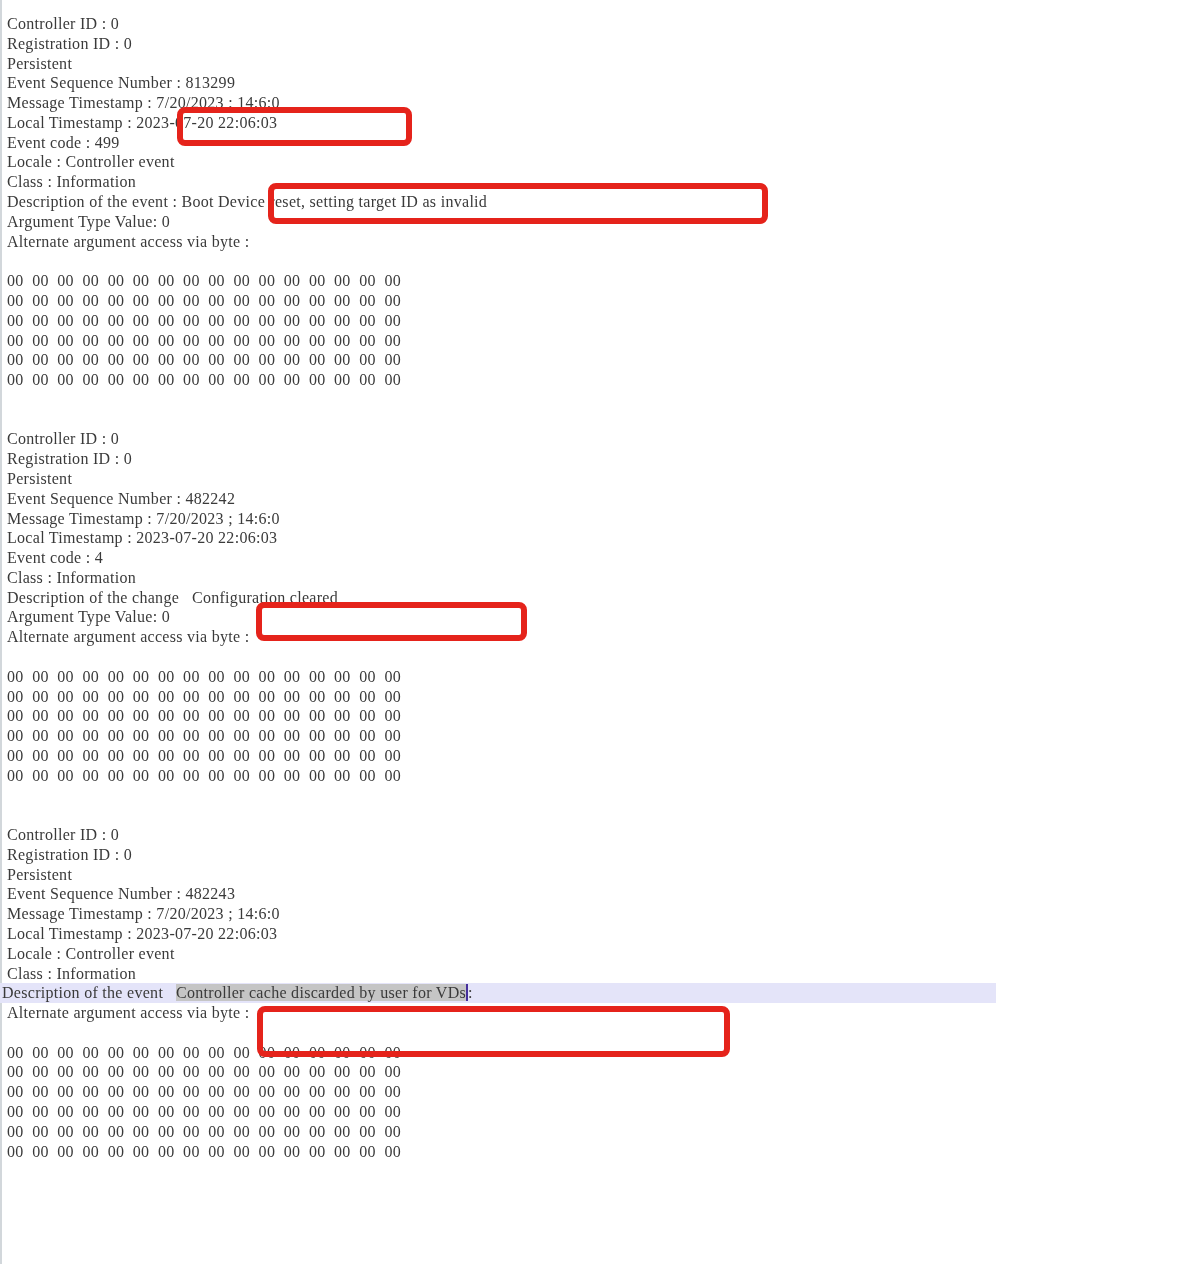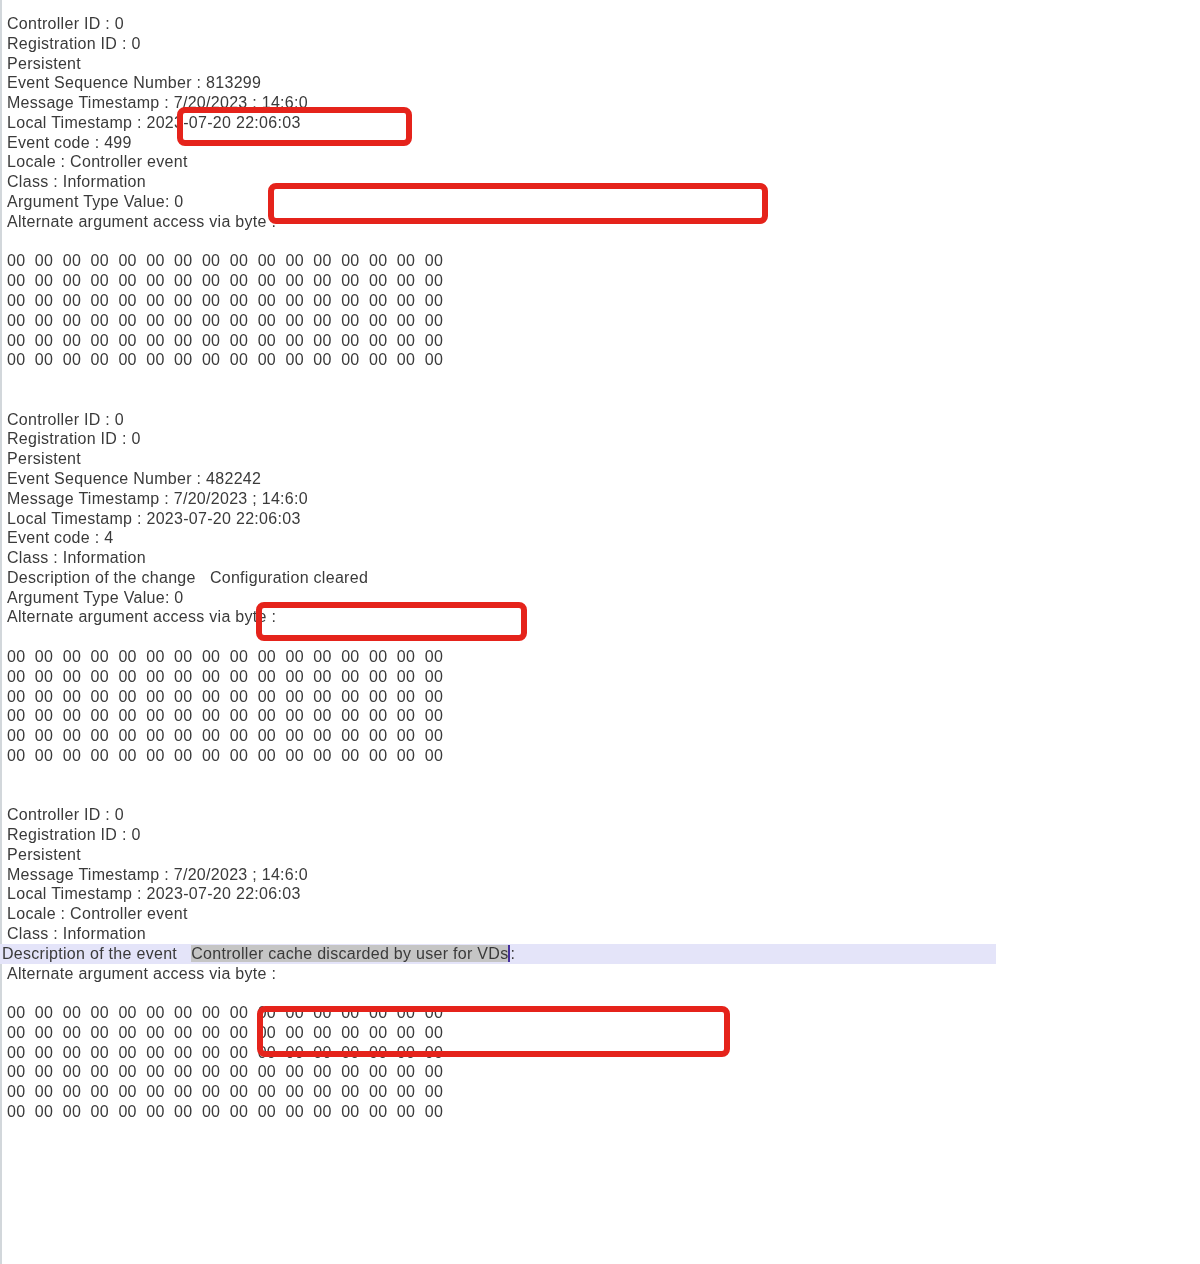--- a/index.html
+++ b/index.html
@@ -2,21 +2,21 @@
 <html style="--background: #ffffff; --text: #3a3a3a; --left-border: #d2d7db; --annotation-red: #e5231b; --line-highlight: #e4e4f9; --selection: #c5c5c5; --caret: #46309c;"><head>
 <meta charset="utf-8">
 <style>
   html, body { margin: 0; padding: 0; }
   .page {
     position: relative;
     width: 996px;
     height: 1264px;
     background: var(--background, #ffffff);
     overflow: hidden;
-    font-family: Liberation Sans, sans-serif;
+    font-family: Liberation Serif, serif;
   }
   .left-border {
     position: absolute;
     left: 0; top: 0;
     width: 2px; height: 100%;
     background: var(--left-border, #d0d5da);
   }
   .log {
     position: absolute;
     left: 0; top: 0; right: 0; bottom: 0;
@@ -59,20 +59,21 @@
   <div class="log" id="log">
       <div class="line">Controller ID : 0</div>
       <div class="line">Registration ID : 0</div>
       <div class="line">Persistent</div>
       <div class="line">Event Sequence Number : 813299</div>
       <div class="line">Message Timestamp : 7/20/2023 ; 14:6:0</div>
       <div class="line">Local Timestamp : 2023-07-20 22:06:03</div>
       <div class="line">Event code : 499</div>
       <div class="line">Locale : Controller event</div>
       <div class="line">Class : Information</div>
+      <div class="line">Description of the event : Boot Device reset, setting target ID as invalid</div>
       <div class="line">Argument Type Value: 0</div>
       <div class="line">Alternate argument access via byte :</div>
       <div class="line"></div>
       <div class="line">00  00  00  00  00  00  00  00  00  00  00  00  00  00  00  00</div>
       <div class="line">00  00  00  00  00  00  00  00  00  00  00  00  00  00  00  00</div>
       <div class="line">00  00  00  00  00  00  00  00  00  00  00  00  00  00  00  00</div>
       <div class="line">00  00  00  00  00  00  00  00  00  00  00  00  00  00  00  00</div>
       <div class="line">00  00  00  00  00  00  00  00  00  00  00  00  00  00  00  00</div>
       <div class="line">00  00  00  00  00  00  00  00  00  00  00  00  00  00  00  00</div>
       <div class="line"></div>
@@ -93,20 +94,21 @@
       <div class="line">00  00  00  00  00  00  00  00  00  00  00  00  00  00  00  00</div>
       <div class="line">00  00  00  00  00  00  00  00  00  00  00  00  00  00  00  00</div>
       <div class="line">00  00  00  00  00  00  00  00  00  00  00  00  00  00  00  00</div>
       <div class="line">00  00  00  00  00  00  00  00  00  00  00  00  00  00  00  00</div>
       <div class="line">00  00  00  00  00  00  00  00  00  00  00  00  00  00  00  00</div>
       <div class="line"></div>
       <div class="line"></div>
       <div class="line">Controller ID : 0</div>
       <div class="line">Registration ID : 0</div>
       <div class="line">Persistent</div>
+      <div class="line">Event Sequence Number : 482243</div>
       <div class="line">Message Timestamp : 7/20/2023 ; 14:6:0</div>
       <div class="line">Local Timestamp : 2023-07-20 22:06:03</div>
       <div class="line">Locale : Controller event</div>
       <div class="line">Class : Information</div>
       <div class="line hl"><span>Description of the event   </span><span class="sel">Controller cache discarded by user for VDs</span><span class="caret"></span><span>:</span></div>
       <div class="line">Alternate argument access via byte :</div>
       <div class="line"></div>
       <div class="line">00  00  00  00  00  00  00  00  00  00  00  00  00  00  00  00</div>
       <div class="line">00  00  00  00  00  00  00  00  00  00  00  00  00  00  00  00</div>
       <div class="line">00  00  00  00  00  00  00  00  00  00  00  00  00  00  00  00</div>

